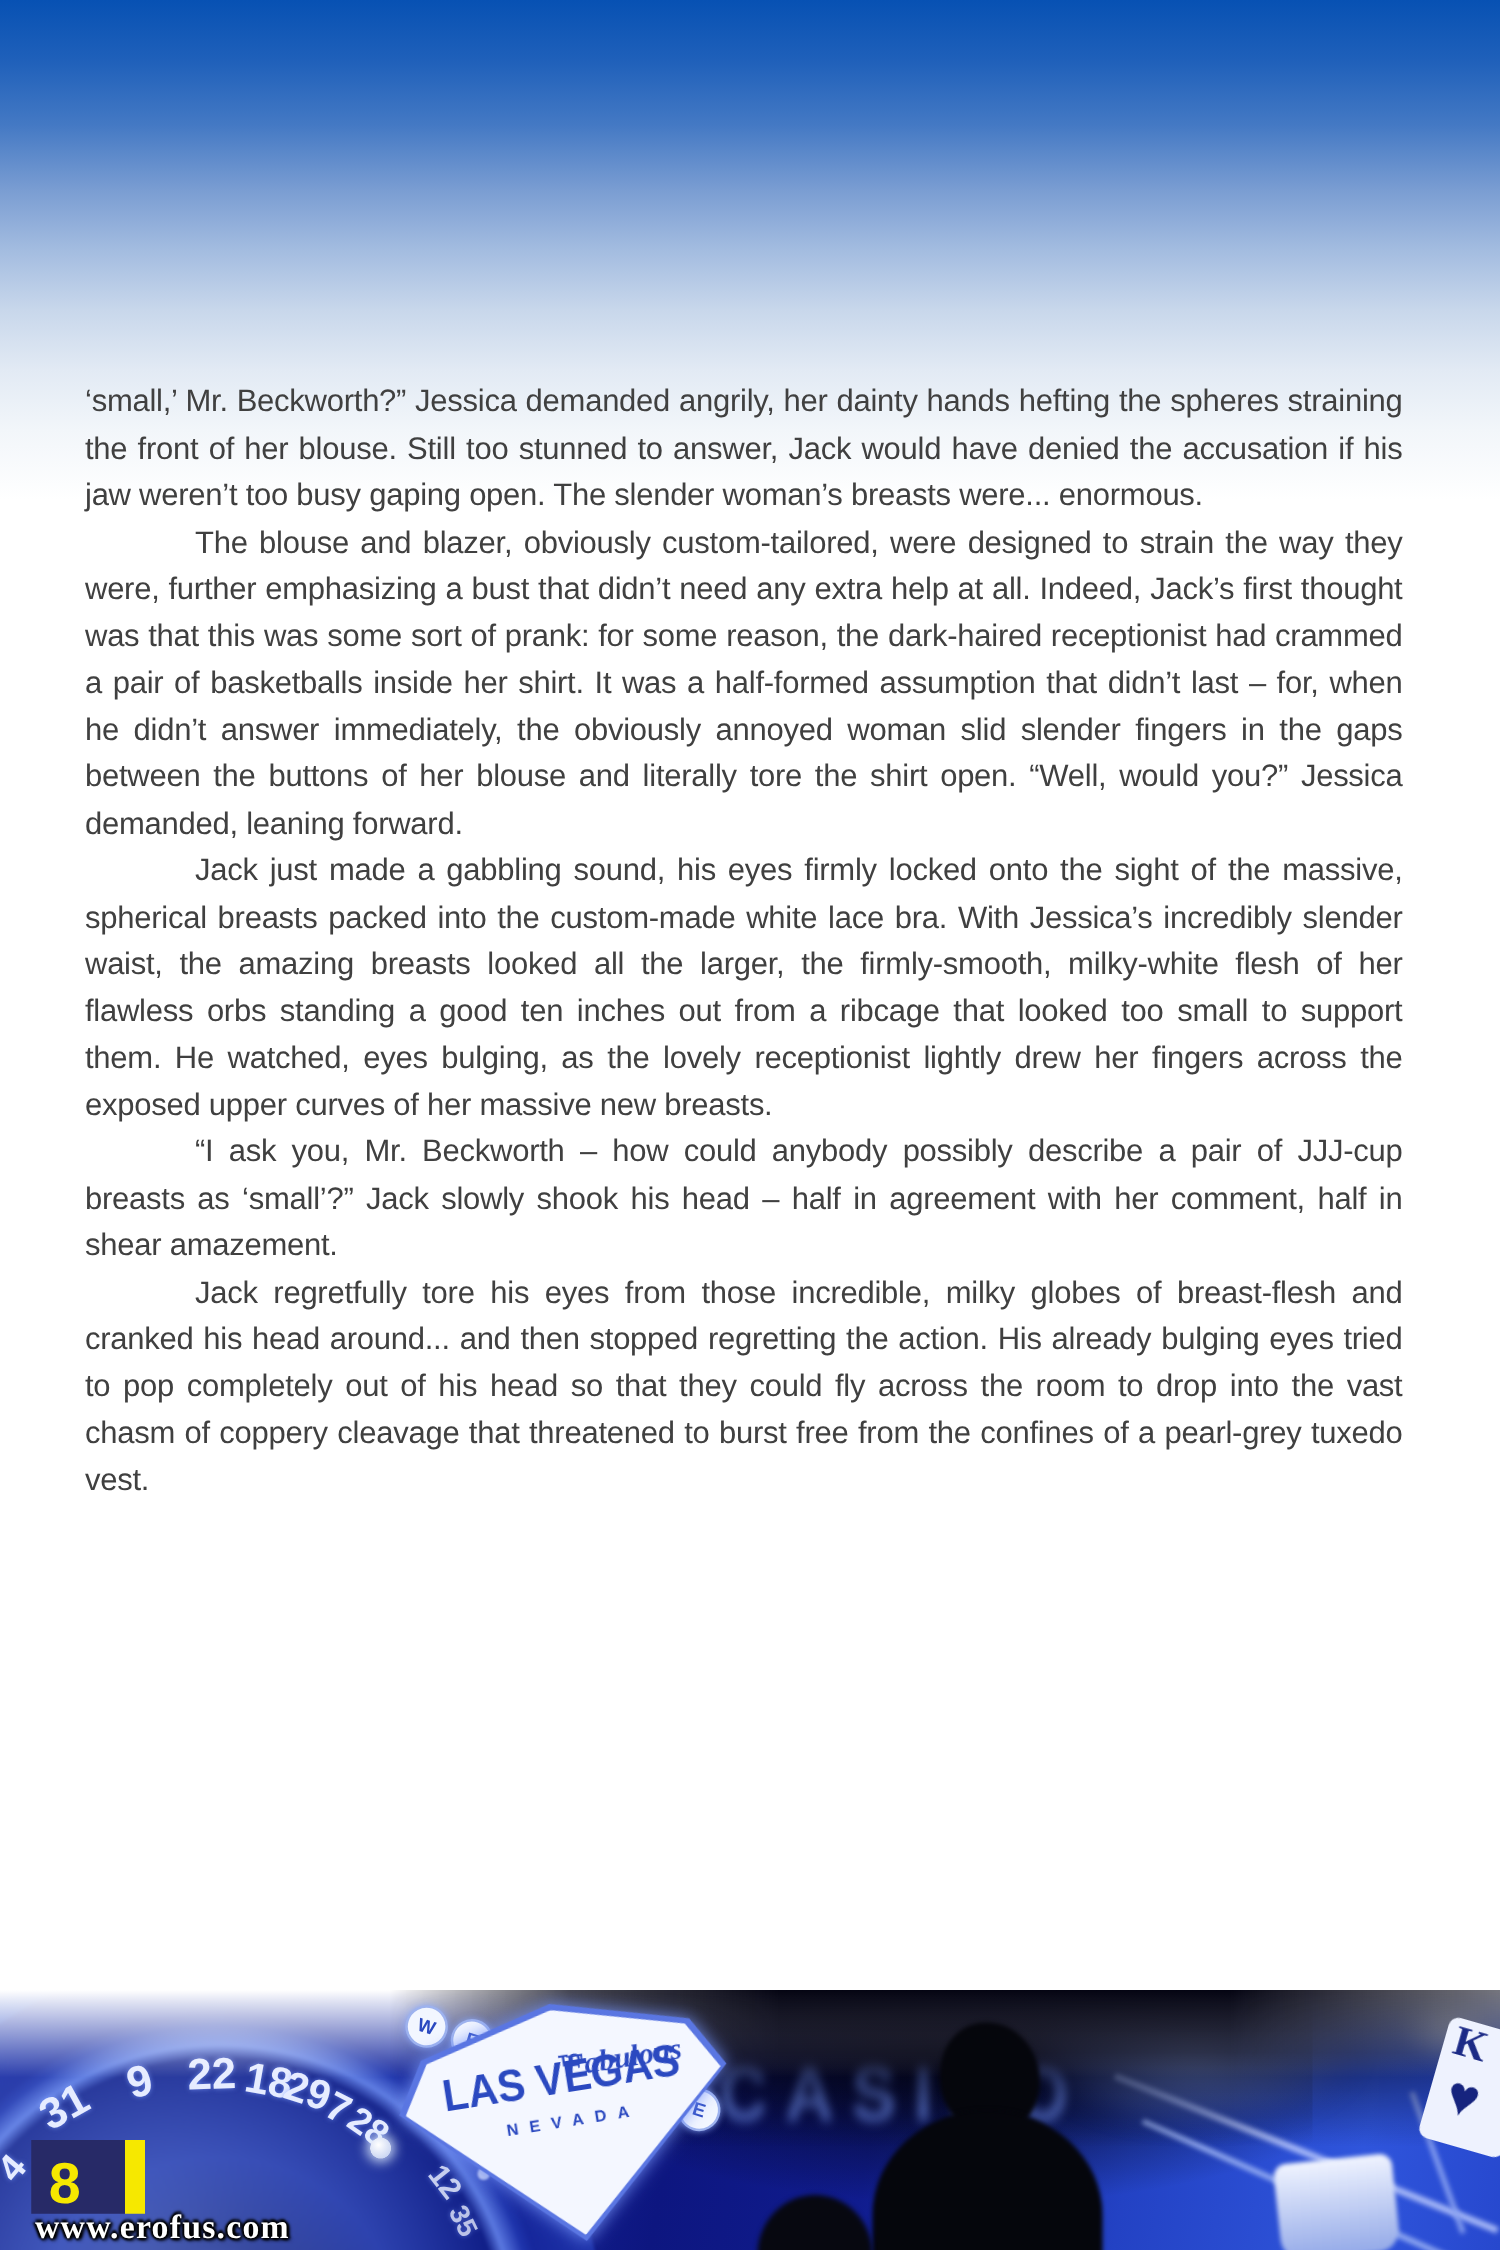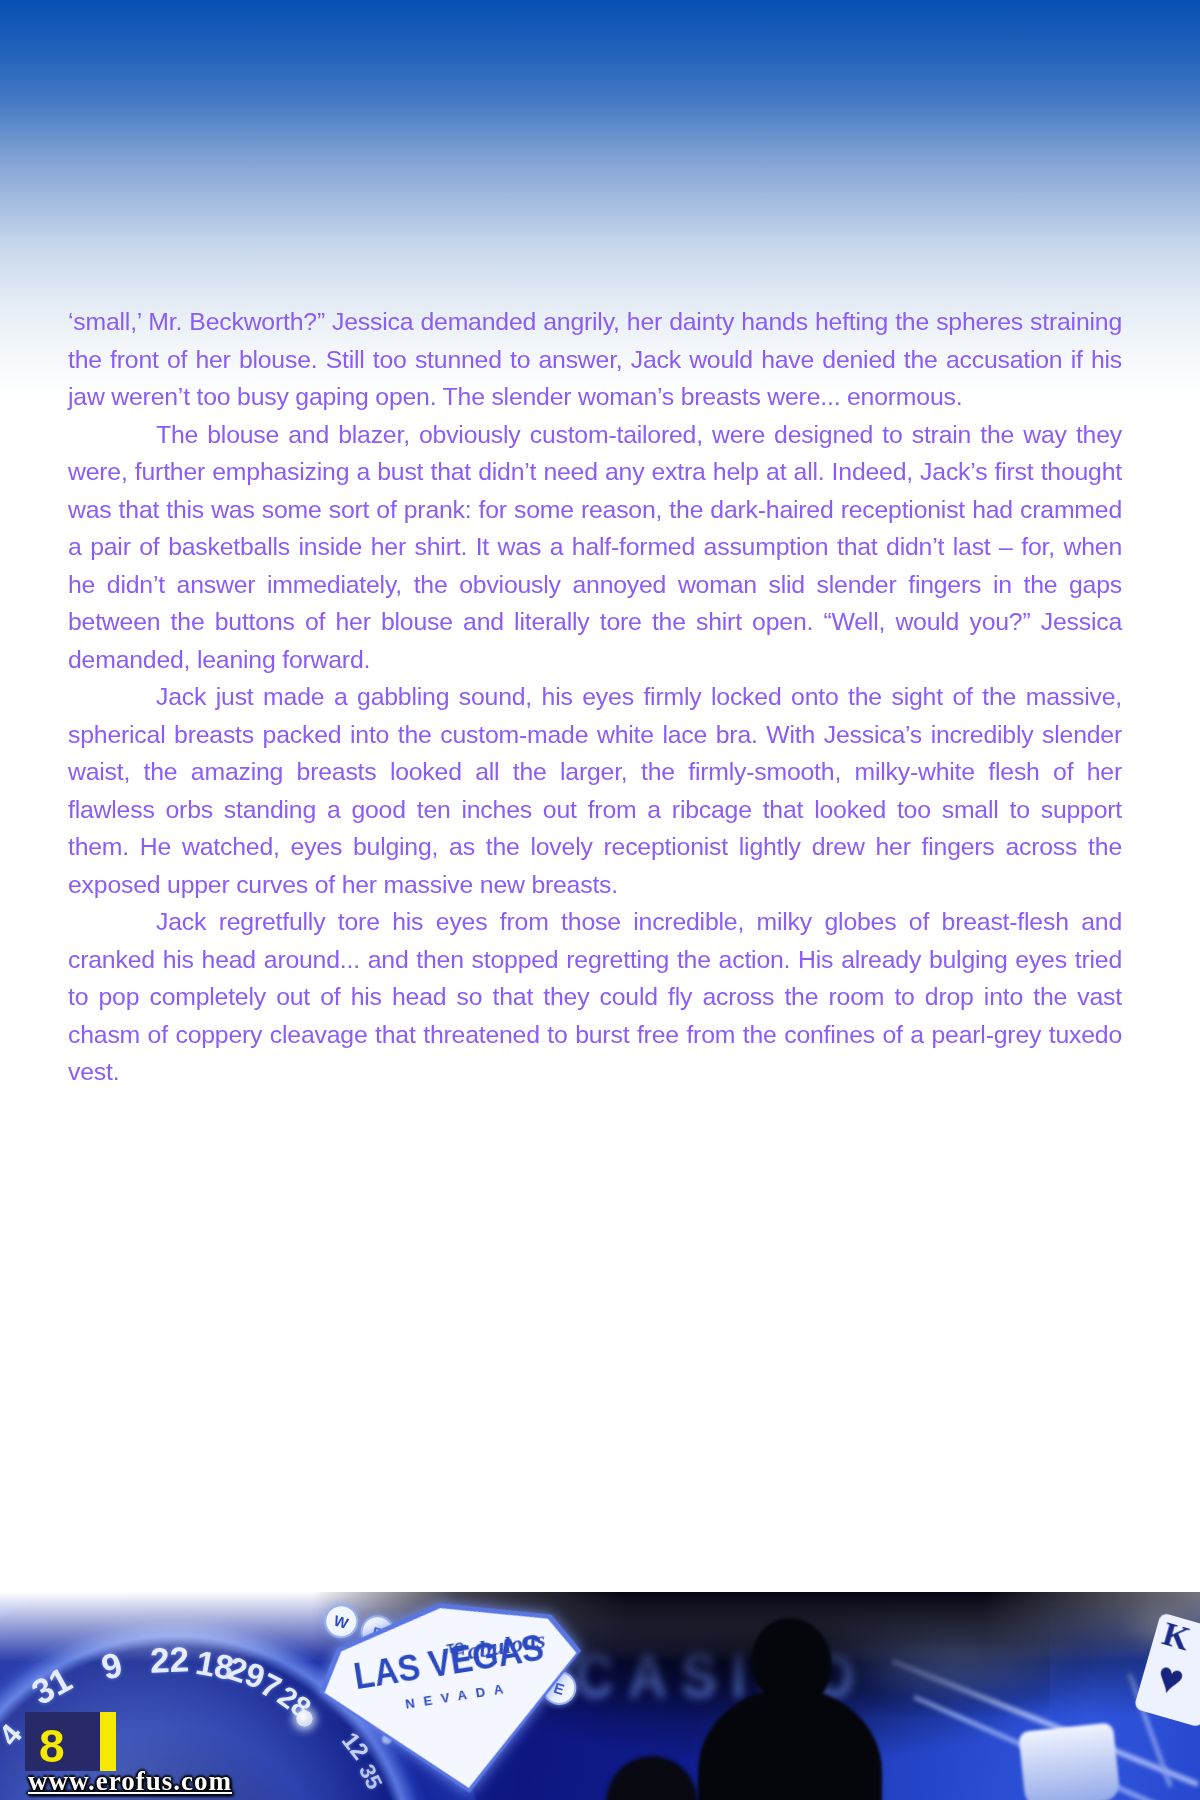--- a/index.html
+++ b/index.html
@@ -13,21 +13,21 @@
   .top-gradient {
     position:absolute; left:0; top:0; width:1200px; height:400px;
     background:linear-gradient(to bottom,
       #0751b3 0%, #1f60ba 12%, #4479c4 25%, #7a9dd2 38%,
       #a3bce0 50%, #c8d7eb 62%, #e2eaf4 74%, #f2f6fa 86%, #ffffff 100%);
   }
 
   
   .story {
     position:absolute; left:68px; top:303px; width:1054px;
-    color:#8b5cf6; font-size:24.8px; line-height:37.5px;
+    color:#404040; font-size:24.8px; line-height:37.5px;
     letter-spacing:-0.2px; text-align:justify;
   }
   .story p { margin:0; }
   .story p.indent { text-indent:88px; }
 
   
   .strip {
     position:absolute; left:0; top:1592px; width:1200px; height:208px;
     overflow:hidden;
     background:linear-gradient(100deg,
@@ -142,33 +142,34 @@
   
   .page-badge { position:absolute; left:25px; top:1712px; width:75px; height:59px;
     background:#272a67; z-index:10; display:flex; align-items:flex-end;
     padding:0 0 2px 14px; box-sizing:border-box; }
   .badge-num { color:#f6e800; font-size:46px; font-weight:bold; line-height:.95; }
   .badge-bar { position:absolute; left:100px; top:1712px; width:16px; height:59px;
     background:#f6e800; z-index:10; }
   .watermark { position:absolute; left:28px; top:1766px; z-index:11;
     font-family:"Liberation Serif", serif; font-weight:bold; font-size:27px;
     letter-spacing:1px; color:#ffffff;
-    text-shadow:2px 0 2px #000, -2px 0 2px #000, 0 2px 2px #000, 0 -2px 2px #000, 2px 2px 3px #000;text-decoration:underline; }
+    text-shadow:2px 0 2px #000, -2px 0 2px #000, 0 2px 2px #000, 0 -2px 2px #000, 2px 2px 3px #000; }
 </style>
 </head>
 <body>
 
 <div class="page">
 
   <div class="top-gradient"></div>
 
   <div class="story">
     <p>‘small,’ Mr. Beckworth?” Jessica demanded angrily, her dainty hands hefting the spheres straining the front of her blouse. Still too stunned to answer, Jack would have denied the accusation if his jaw weren’t too busy gaping open. The slender woman’s breasts were... enormous.</p>
     <p class="indent">The blouse and blazer, obviously custom-tailored, were designed to strain the way they were, further emphasizing a bust that didn’t need any extra help at all. Indeed, Jack’s first thought was that this was some sort of prank: for some reason, the dark-haired receptionist had crammed a pair of basketballs inside her shirt. It was a half-formed assumption that didn’t last – for, when he didn’t answer immediately, the obviously annoyed woman slid slender fingers in the gaps between the buttons of her blouse and literally tore the shirt open. “Well, would you?” Jessica demanded, leaning forward.</p>
     <p class="indent">Jack just made a gabbling sound, his eyes firmly locked onto the sight of the massive, spherical breasts packed into the custom-made white lace bra. With Jessica’s incredibly slender waist, the amazing breasts looked all the larger, the firmly-smooth, milky-white flesh of her flawless orbs standing a good ten inches out from a ribcage that looked too small to support them. He watched, eyes bulging, as the lovely receptionist lightly drew her fingers across the exposed upper curves of her massive new breasts.</p>
+    <p class="indent">“I ask you, Mr. Beckworth – how could anybody possibly describe a pair of JJJ-cup breasts as ‘small’?” Jack slowly shook his head – half in agreement with her comment, half in shear amazement.</p>
     <p class="indent">Jack regretfully tore his eyes from those incredible, milky globes of breast-flesh and cranked his head around... and then stopped regretting the action. His already bulging eyes tried to pop completely out of his head so that they could fly across the room to drop into the vast chasm of coppery cleavage that threatened to burst free from the confines of a pearl-grey tuxedo vest.</p>
   </div>
 
   <div class="strip">
     <div class="wheel"></div>
 
     <span class="wheel-num wn1">4</span>
     <span class="wheel-num wn2">31</span>
     <span class="wheel-num wn3">9</span>
     <span class="wheel-num wn4">22</span>

